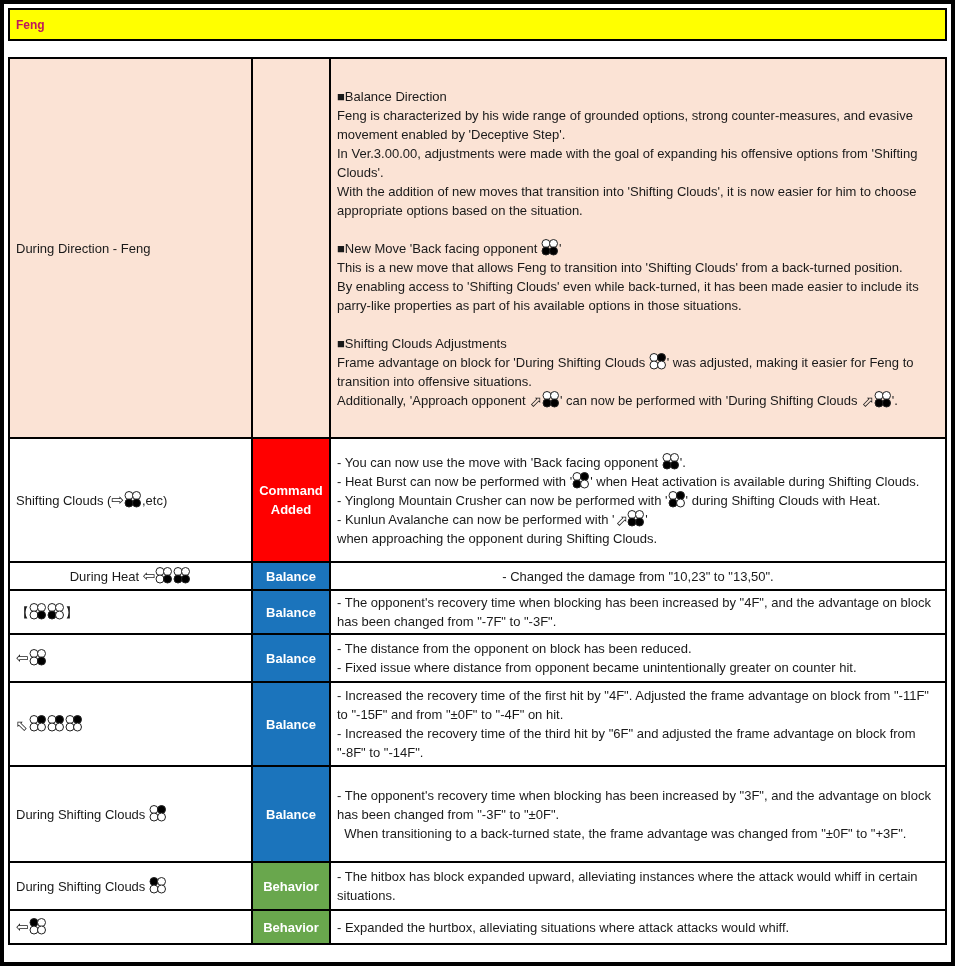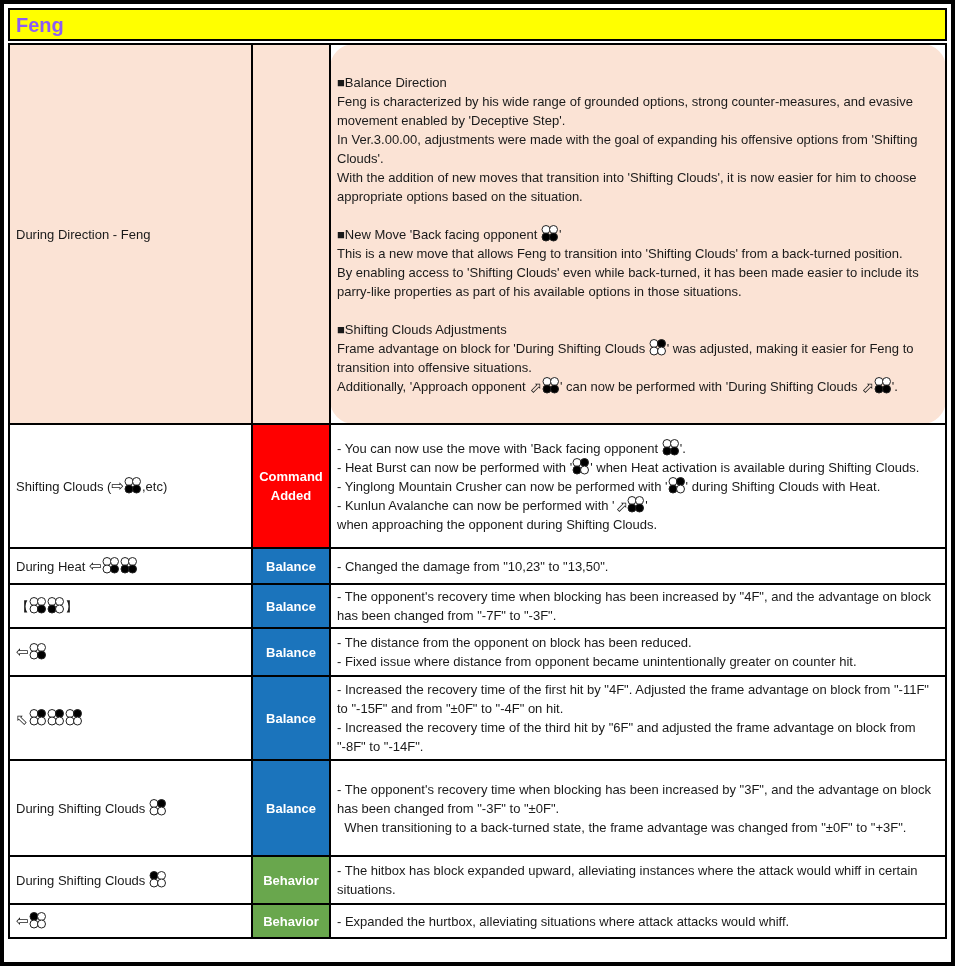--- a/index.html
+++ b/index.html
@@ -6,38 +6,38 @@
   body{
     width:955px;height:966px;overflow:hidden;background:#fff;
     font-family:"Liberation Sans",sans-serif;color:#1a1a1a;
   }
   .frame{
     box-sizing:border-box;width:955px;height:966px;
     border:4px solid #000;background:#fff;padding:4px 4px;
   }
   .titlebar{
     box-sizing:border-box;height:33px;border:2px solid #000;
-    font-size:20px;font-weight:bold;color:#8b5cf6;
-    padding:2px 6px;line-height:26px;margin-bottom:2px;
+    font-size:12px;font-weight:bold;color:#be185d;
+    padding:2px 6px;line-height:26px;margin-bottom:16px;
   }
   table.patch{
     border-collapse:collapse;width:100%;table-layout:fixed;
   }
   table.patch td{
     border:2px solid #000;box-sizing:border-box;
     font-size:13px;line-height:19px;
     padding:2px 6px;vertical-align:middle;
     word-wrap:break-word;
   }
   td.move-cell{padding-left:4px;}
   td.badge-cell{text-align:center;font-weight:bold;color:#fff;font-size:13.5px;line-height:18px;}
-  td.desc-cell{padding-left:7px;padding-right:7px;border-radius:24px;}
+  td.desc-cell{padding-left:7px;padding-right:7px;}
   tr.intro-row td.desc-cell{padding-top:10px;padding-bottom:10px;}
   
-  tr.r0 td{height:380px;} tr.r1 td{height:124px;} tr.r2 td{height:36px;}
+  tr.r0 td{height:380px;} tr.r1 td{height:124px;} tr.r2 td{height:28px;text-align:center;}
   tr.r3 td{height:42px;}  tr.r4 td{height:48px;}  tr.r5 td{height:84px;}
   tr.r6 td{height:96px;}  tr.r7 td{height:48px;}  tr.r8 td{height:34px;}
   
   svg.btn-icon{vertical-align:-3px;}
   .arr{
     font-family:"DejaVu Sans",sans-serif;font-size:15px;line-height:1;
     display:inline-block;color:#1a1a1a;
   }
   .arr.ne{transform:rotate(45deg);vertical-align:-2px;}
   .arr.nw{transform:rotate(-45deg);vertical-align:-2px;}

